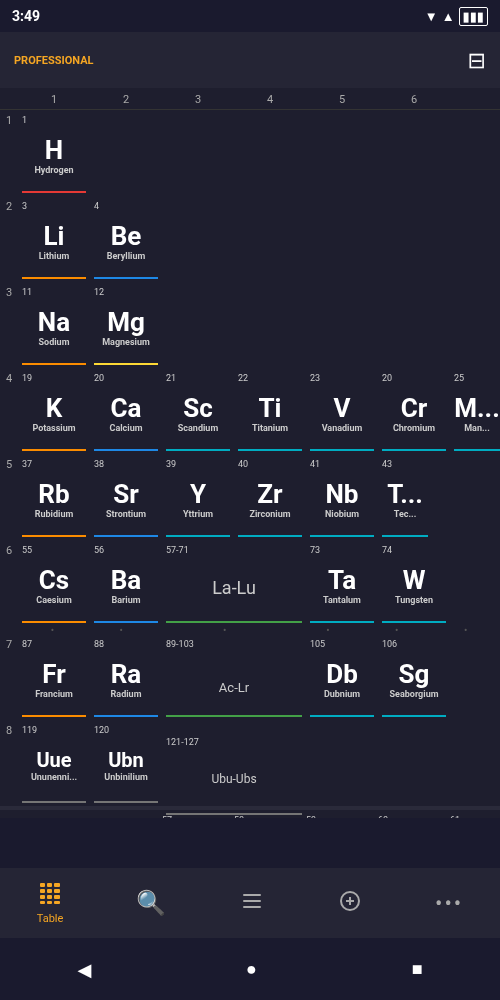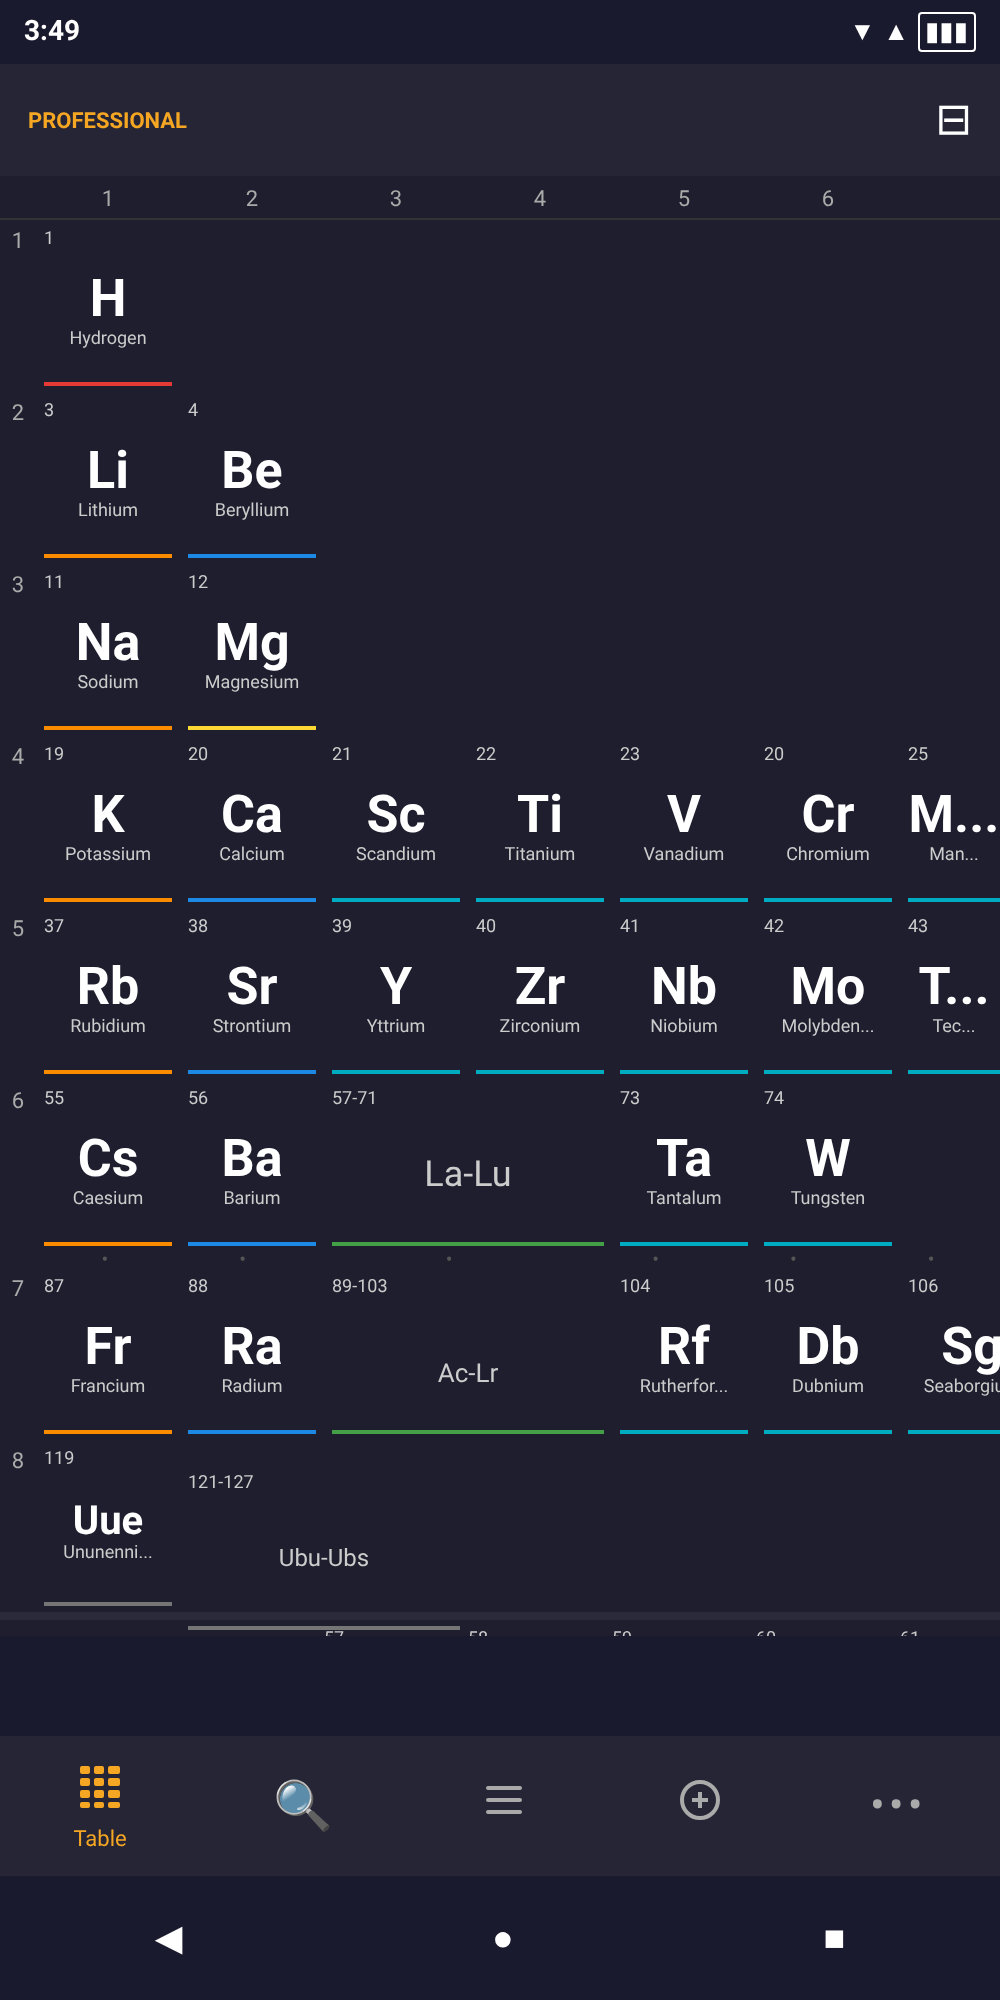--- a/index.html
+++ b/index.html
@@ -115,20 +115,21 @@
       font-weight: bold;
       color: #fff;
       line-height: 1;
       margin-top: 6px;
     }
     .element-cell .name {
       font-size: 9px;
       color: #ccc;
       margin-top: 2px;
       text-align: center;
+      font-weight: bold;
     }
     .element-cell::after {
       content: '';
       position: absolute;
       bottom: 0;
       left: 4px;
       right: 4px;
       height: 2px;
     }
     .border-red::after { background: #e53935; }
@@ -358,25 +359,20 @@
     <div class="element-cell border-cyan">
       <span class="atomic-num">40</span>
       <span class="symbol">Zr</span>
       <span class="name">Zirconium</span>
     </div>
     <div class="element-cell border-cyan">
       <span class="atomic-num">41</span>
       <span class="symbol">Nb</span>
       <span class="name">Niobium</span>
     </div>
-    <div class="element-cell border-cyan">
-      <span class="atomic-num">42</span>
-      <span class="symbol">Mo</span>
-      <span class="name">Molybden...</span>
-    </div>
     <div class="element-cell border-cyan" style="width:54px;">
       <span class="atomic-num">43</span>
       <span class="symbol">T...</span>
       <span class="name">Tec...</span>
     </div>
   </div>
 
   <div class="period-row">
     <div class="period-num">6</div>
     <div class="element-cell border-orange">
@@ -429,43 +425,43 @@
       <span class="symbol">Ra</span>
       <span class="name">Radium</span>
     </div>
 
     <div class="double-cell border-green" style="position:relative;">
       <span class="atomic-num" style="position:absolute;top:2px;left:4px;font-size:9px;color:#ccc;">89-103</span>
       <span style="font-size:13px;color:#ccc;margin-top:20px;">Ac-Lr</span>
       <span style="position:absolute;bottom:0;left:4px;right:4px;height:2px;background:#43a047;"></span>
     </div>
     <div class="element-cell border-cyan">
-      <span class="atomic-num">104</span>
-      <span class="symbol">Rf</span>
-      <span class="name">Rutherfor...</span>
-    </div>
-    <div class="element-cell border-cyan">
       <span class="atomic-num">105</span>
       <span class="symbol">Db</span>
       <span class="name">Dubnium</span>
     </div>
     <div class="element-cell border-cyan">
       <span class="atomic-num">106</span>
       <span class="symbol">Sg</span>
       <span class="name">Seaborgium</span>
     </div>
 
   </div>
 
   <div class="period-row">
     <div class="period-num">8</div>
     <div class="element-cell border-gray">
       <span class="atomic-num">119</span>
       <span class="symbol" style="font-size:20px;text-align:center;">Uue</span>
       <span class="name">Ununenni...</span>
+    </div>
+    <div class="element-cell border-gray">
+      <span class="atomic-num">120</span>
+      <span class="symbol" style="font-size:20px;">Ubn</span>
+      <span class="name">Unbinilium</span>
     </div>
 
     <div class="double-cell border-gray" style="position:relative;margin-top:24px;">
       <span class="atomic-num" style="position:absolute;top:2px;left:4px;font-size:9px;color:#ccc;">121-127</span>
       <span style="font-size:12px;color:#ccc;margin-top:8px;">Ubu-Ubs</span>
       <span style="position:absolute;bottom:0;left:4px;right:4px;height:2px;background:#757575;"></span>
     </div>
     <div class="empty-cell"></div>
     <div class="empty-cell"></div>
     <div class="empty-cell"></div>

